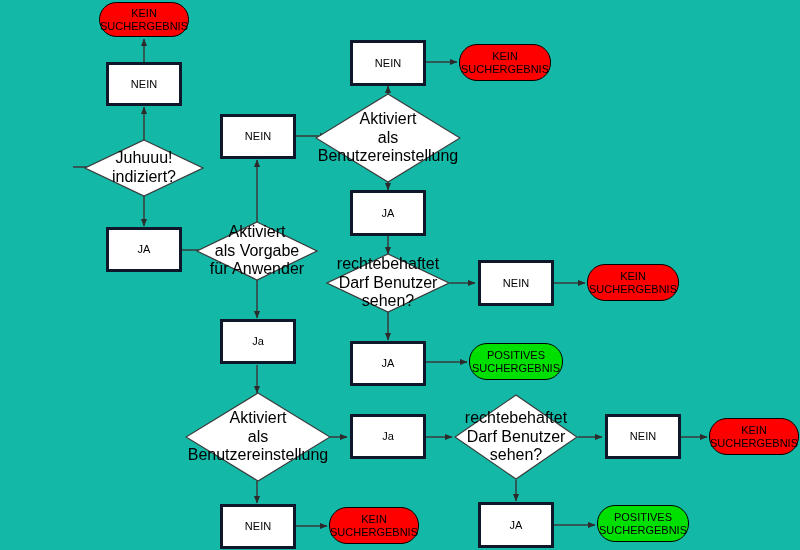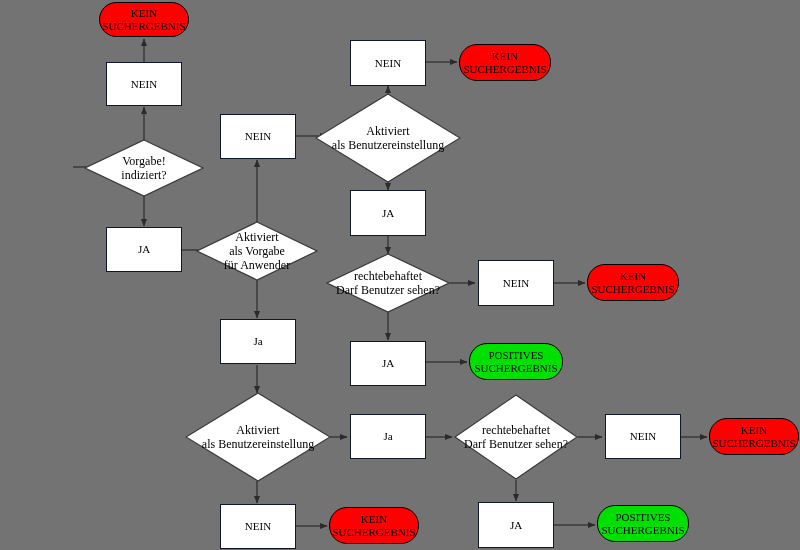--- a/index.html
+++ b/index.html
@@ -7,23 +7,22 @@
     padding: 0;
     background: #ffffff;
   }
   body {
     font-family: "Liberation Sans", sans-serif;
   }
   #canvas {
     position: relative;
     width: 800px;
     height: 550px;
-    background: #737373;
+    background: #14b8a6;
     overflow: hidden;
-    font-family: Liberation Serif, serif;
   }
   #edges {
     position: absolute;
     left: 0;
     top: 0;
     width: 800px;
     height: 550px;
   }
   .node {
     position: absolute;
@@ -33,38 +32,38 @@
     justify-content: center;
     text-align: center;
     font-size: 11px;
     color: #000000;
     line-height: 1.12;
     white-space: pre-line;
     z-index: 3;
   }
   .rect {
     background: #ffffff;
-    border: 1px solid #0f172a;
+    border: 3px solid #0f172a;
   }
   .pill {
     border: 1px solid #000000;
     border-radius: 18px;
     font-size: 11px;
   }
   .pill.red   { background: #ff0000; }
   .pill.green { background: #00e000; }
   .diamond {
     background: transparent;
     border: none;
     z-index: 2;
   }
   .diamond .dlabel {
     position: relative;
     z-index: 2;
-    font-size: 12px;
+    font-size: 16px;
     line-height: 1.18;
     pointer-events: none;
   }
   .diamond .dshape {
     position: absolute;
     left: 0; top: 0;
     width: 100%; height: 100%;
     z-index: 1;
   }
 </style>
@@ -135,21 +134,21 @@
 
   <div class="node pill red" style="left:99px; top:2px; width:90px; height:35px;">KEIN
 SUCHERGEBNIS</div>
 
   <div class="node rect" style="left:106px; top:62px; width:76px; height:44px;">NEIN</div>
 
   <div class="node diamond" style="left:84px; top:139px; width:120px; height:58px;">
     <svg class="dshape" viewBox="0 0 120 58" preserveAspectRatio="none">
       <polygon points="60,1 119,29 60,57 1,29" fill="#ffffff" stroke="#3a3a3a" stroke-width="1.2"></polygon>
     </svg>
-    <span class="dlabel">Vorgabe!
+    <span class="dlabel">Juhuuu!
 indiziert?</span>
   </div>
 
 
   <div class="node rect" style="left:106px; top:227px; width:76px; height:45px;">JA</div>
 
   <div class="node rect" style="left:220px; top:114px; width:76px; height:45px;">NEIN</div>
 
   <div class="node diamond" style="left:196px; top:221px; width:122px; height:60px;">
     <svg class="dshape" viewBox="0 0 122 60" preserveAspectRatio="none">

